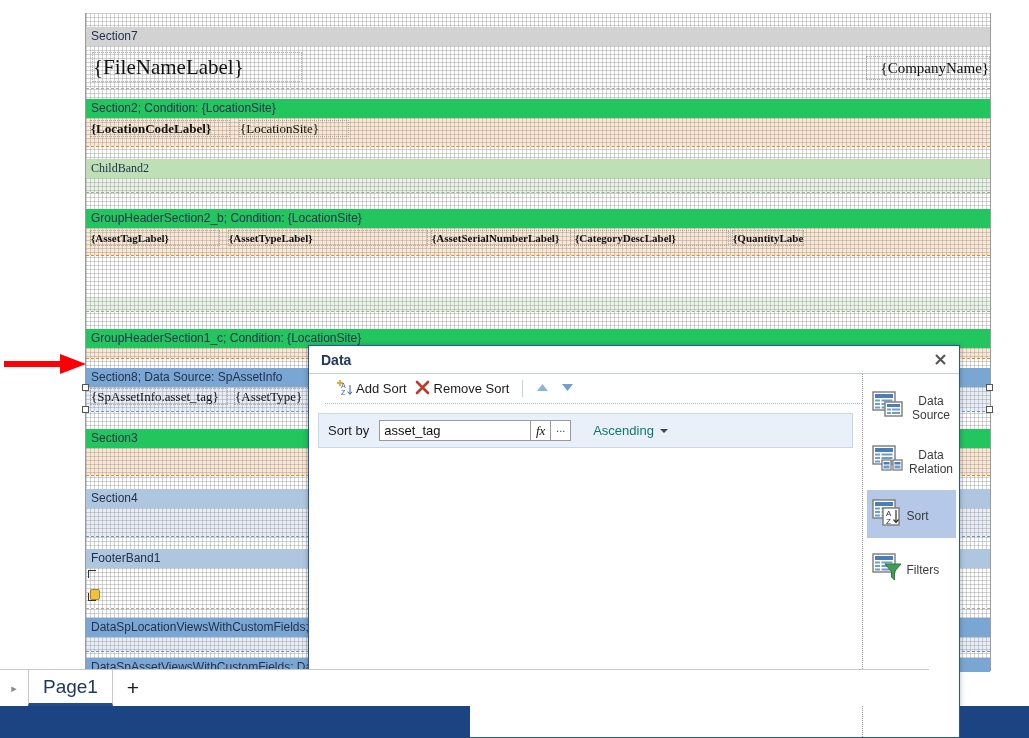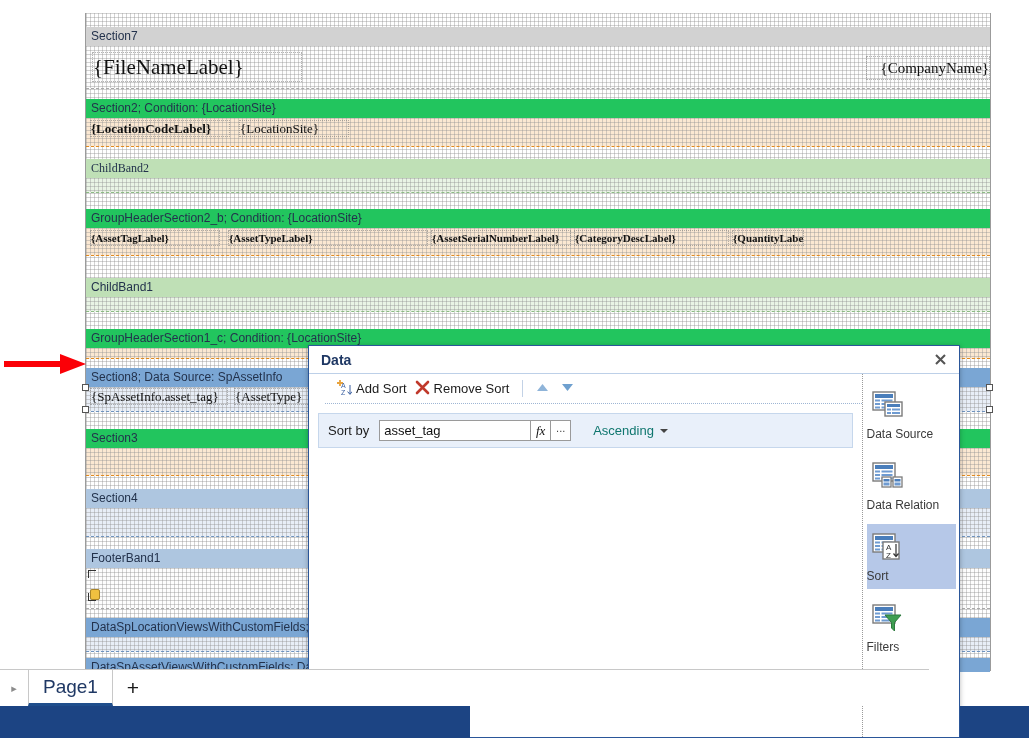--- a/index.html
+++ b/index.html
@@ -143,21 +143,21 @@
   }
 
   
   #dlg-side {
     position: absolute; right: 0; top: 28px; width: 97px; bottom: 0;
     background: #fff; border-left: 1px dotted #9a9a9a; box-sizing: border-box;
     padding-top: 8px;
   }
   .side-item {
     width: 89px; margin: 0 auto 6px auto; padding: 6px 0 6px 0;
-    display: flex; flex-direction: column; align-items: flex-start;
+    display: flex; align-items: center;
     cursor: pointer; box-sizing: border-box;
   }
   .side-item.selected { background: #b6c8e8; }
   .side-label {
     font-size: 12px; color: #3a3a3a; text-align: center;
     line-height: 14px; margin-top: 3px;
   }
 
   
   #tabbar {
@@ -278,21 +278,20 @@
               <div class="el el-box bold" style="left: 646px; top: 2px; width: 72px; height: 16px; font-size: 11px; justify-content: flex-start;">
                 <span>{QuantityLabel}</span>
                 <div class="mk tl" style="left: -1px; top: -1px;"></div>
                 <div class="mk tr" style="right: -1px; top: -1px;"></div>
                 <div class="mk bl" style="left: -1px; bottom: -1px;"></div>
                 <div class="mk br" style="right: -1px; bottom: -1px;"></div>
               </div>
             </div>
           </div>
           <div class="band" style="top: 265px; height: 33px;">
-            <div class="band-title hdr-green"><span>ChildBand1</span></div>
             <div class="band-body body-ltgrn dash-green" style="top: 19px; height: 14px;">
               <div class="grid"></div>
             </div>
           </div>
           <div class="band" style="top: 316px; height: 29px;">
             <div class="band-title hdr-orange"><span>GroupHeaderSection1_c; Condition: {LocationSite}</span></div>
             <div class="band-body body-cream dash-orange" style="top: 19px; height: 10px;">
               <div class="grid"></div>
             </div>
           </div>

